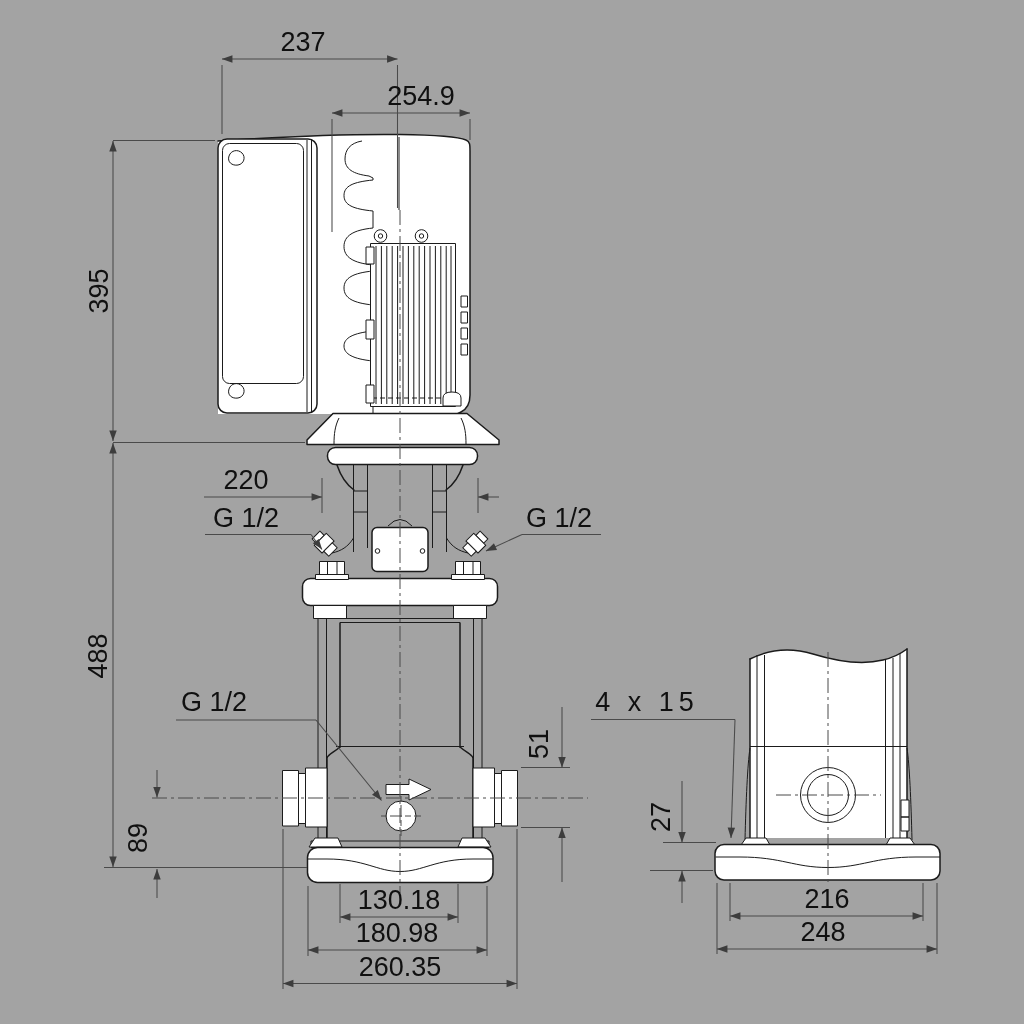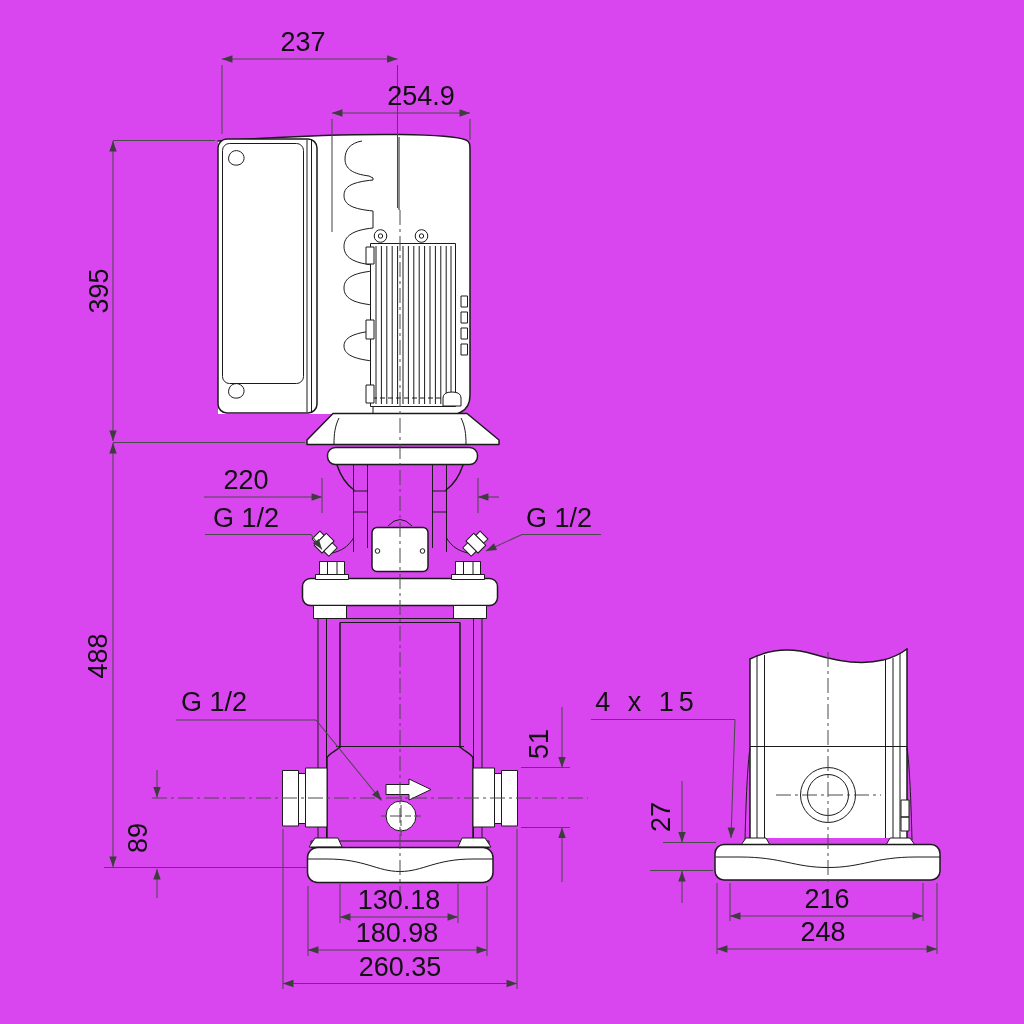--- a/index.html
+++ b/index.html
@@ -1,16 +1,16 @@
 <!DOCTYPE html>
 <html><head>
 <meta charset="utf-8">
 <style>
   html,body{margin:0;padding:0;background:#ffffff;}
-  .stage{width:1024px;height:1024px;position:relative;background:#d946ef;font-family:"Liberation Sans",sans-serif;}
+  .stage{width:1024px;height:1024px;position:relative;background:#a3a3a3;font-family:"Liberation Sans",sans-serif;}
   svg{display:block;}
   .g  {stroke:#1b1b1b;stroke-width:1.5;fill:none;stroke-linecap:round;stroke-linejoin:round;}
   .gt {stroke:#1b1b1b;stroke-width:1;fill:none;stroke-linejoin:round;}
   .gw {fill:#fff;stroke:#1b1b1b;stroke-width:1.5;stroke-linejoin:round;}
   .gwt{fill:#fff;stroke:#1b1b1b;stroke-width:1;stroke-linejoin:round;}
   .fw {fill:#fff;stroke:none;}
   .cl {stroke:#4a4a4a;stroke-width:1;fill:none;stroke-dasharray:15 4 3 4;}
   .dim{stroke:#4a4a4a;stroke-width:1.05;fill:none;}
   .dt {font-family:"Liberation Sans",sans-serif;font-size:27px;fill:#101010;text-anchor:middle;}
   .sp {letter-spacing:5px;}

